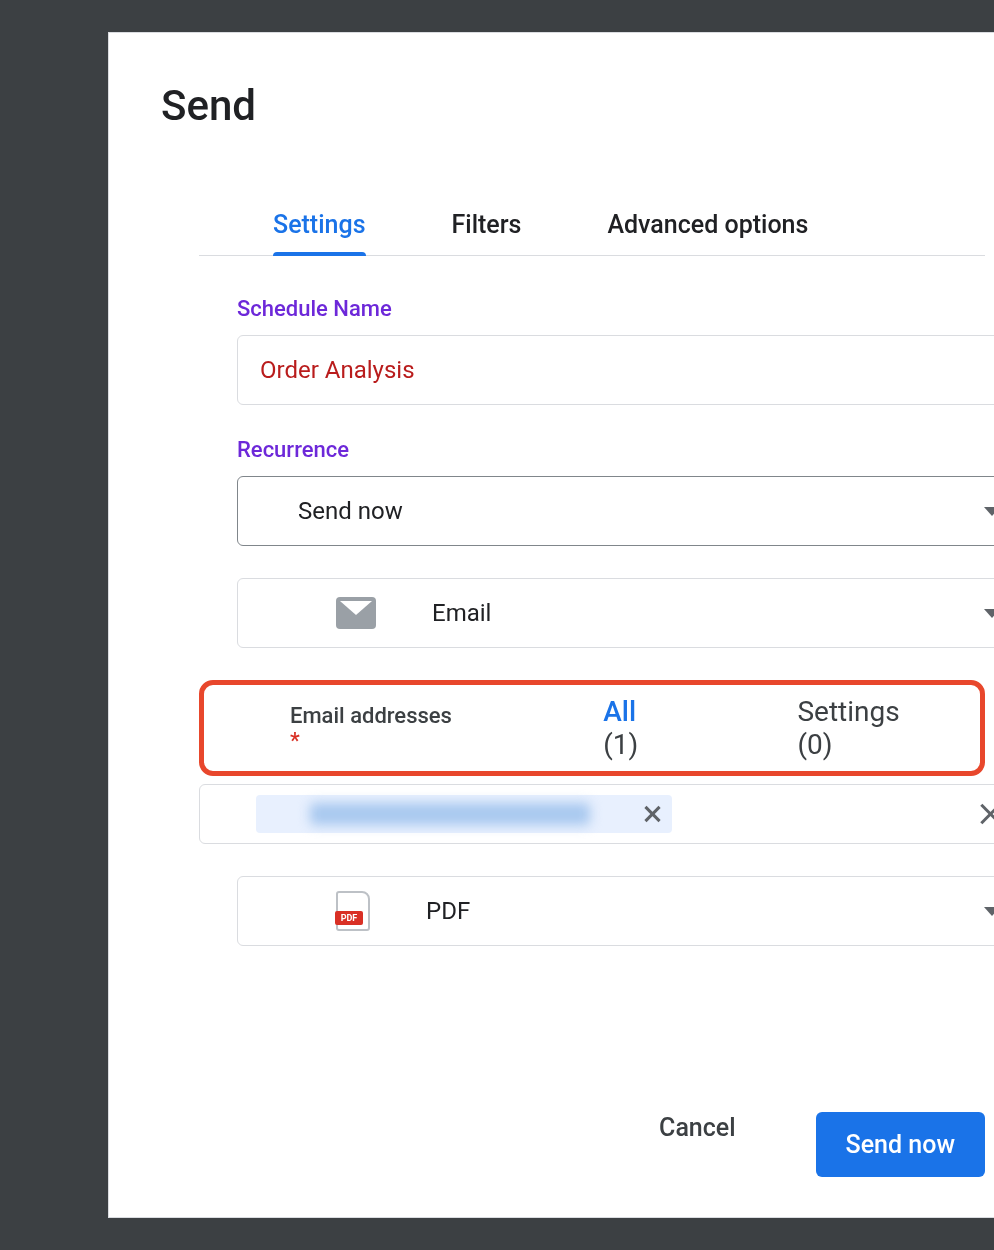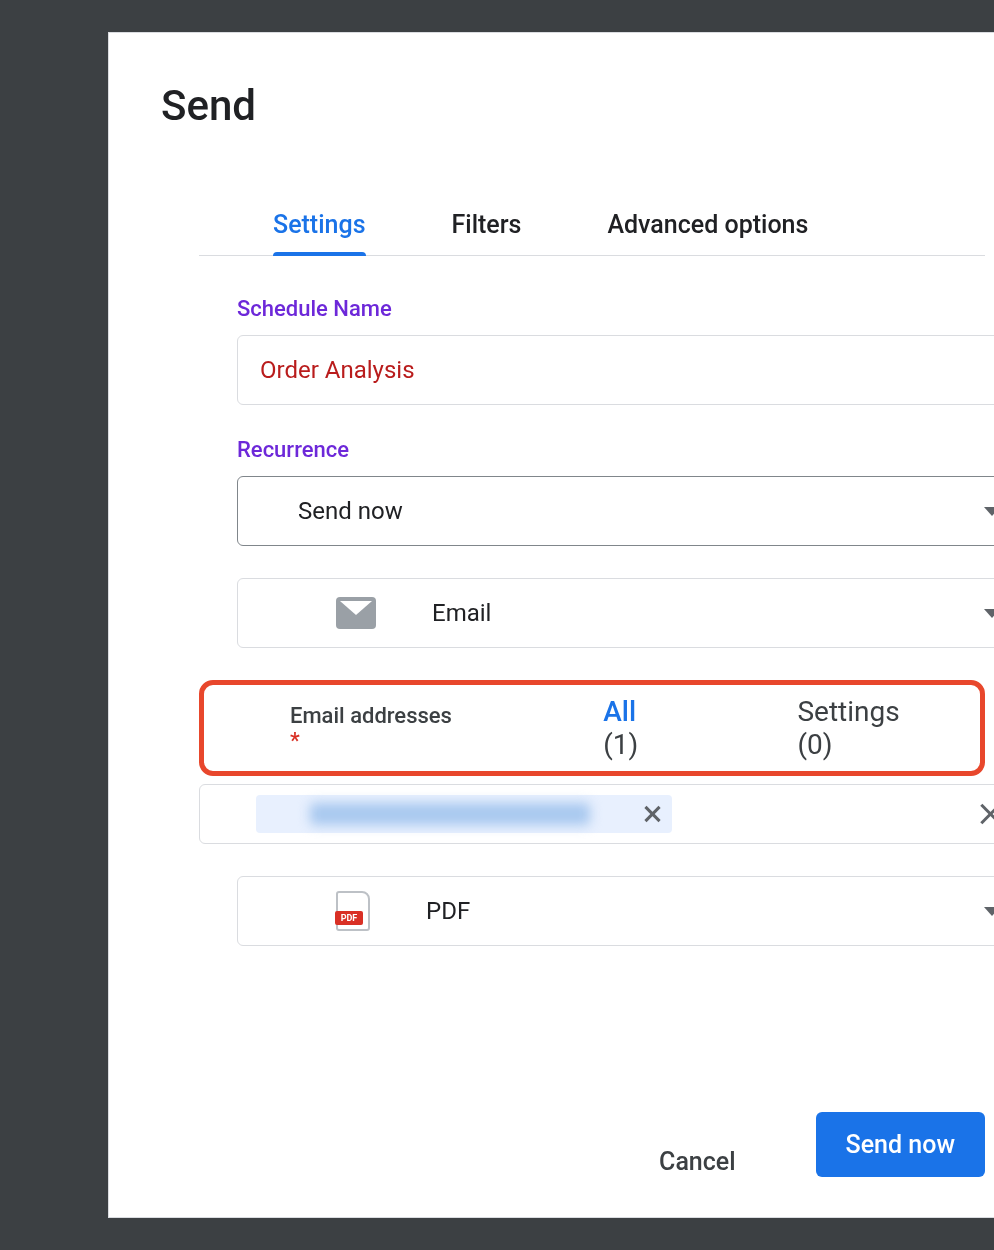--- a/index.html
+++ b/index.html
@@ -193,21 +193,21 @@
     font-size: 9px;
     font-weight: 700;
     text-align: center;
     line-height: 14px;
     border-radius: 2px;
   }
   .footer {
     margin-top: auto;
     display: flex;
     justify-content: flex-end;
-    align-items: flex-end;
+    align-items: flex-start;
     gap: 36px;
     padding-top: 40px;
   }
   .btn-text {
     font-size: 25px;
     color: #3c4043;
     background: none;
     border: none;
     cursor: pointer;
     font-family: inherit;

